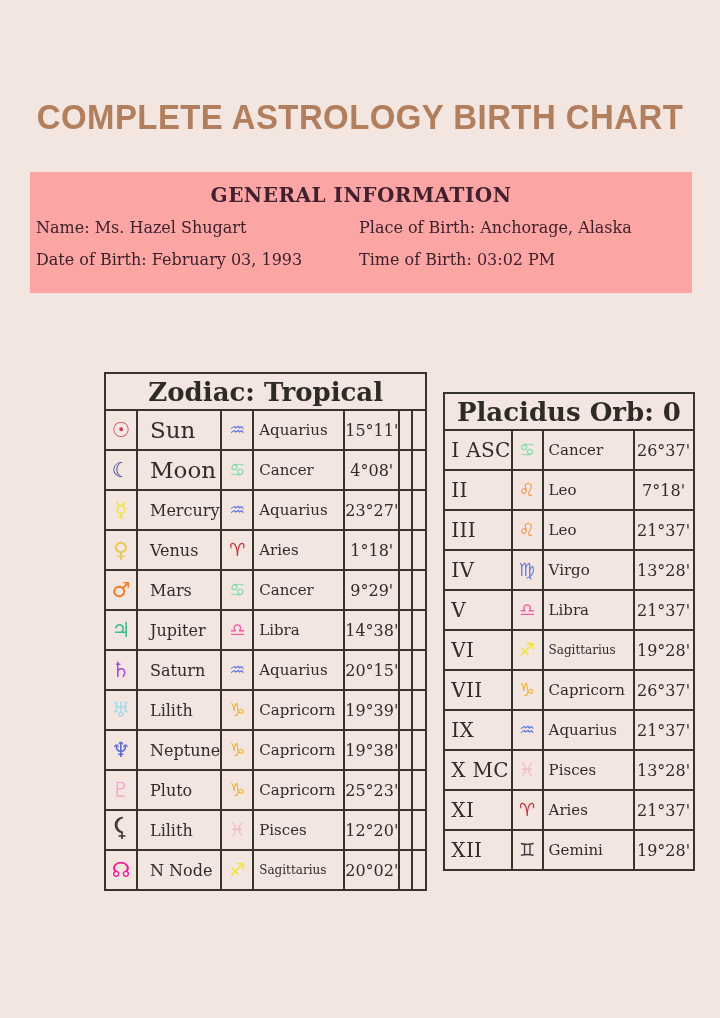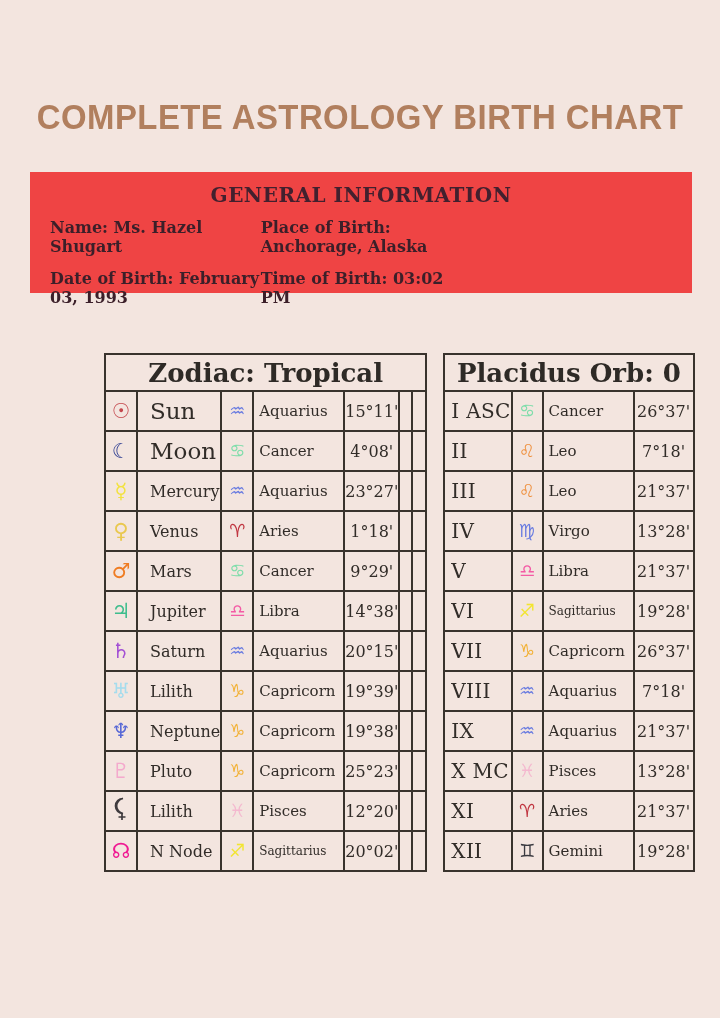--- a/index.html
+++ b/index.html
@@ -19,31 +19,31 @@
   .info-box {
     position:absolute; left:30px; top:172px; width:662px; height:121px;
     background:#f9a6bb;
   }
   .info-heading {
     text-align:center; padding-top:11px;
     font-family:"DejaVu Serif", serif; font-weight:700;
     font-size:20px; letter-spacing:.5px; color:#42202e;
   }
   .info-grid {
-    display:grid; grid-template-columns:1fr 1fr 1fr;
-    padding:11px 10px 0 20px; row-gap:13px;
-    font-family:"DejaVu Serif", serif; font-weight:700;
+    display:grid; grid-template-columns:1fr 1fr;
+    padding:11px 10px 0 6px; row-gap:13px;
+    font-family:"DejaVu Serif", serif; font-weight:400;
     font-size:16px; color:#3b1f29;
   }
   .info-field:nth-child(1){ grid-row:1; grid-column:1; }
   .info-field:nth-child(2){ grid-row:2; grid-column:1; }
   .info-field:nth-child(3){ grid-row:1; grid-column:2; }
   .info-field:nth-child(4){ grid-row:2; grid-column:2; }
 
-  .chart { position:absolute; left:104px; top:353px; display:flex; gap:16px;align-items:center; }
+  .chart { position:absolute; left:104px; top:372px; display:flex; gap:16px;align-items:center; }
   table { border-collapse:collapse; table-layout:fixed; }
   th, td { border:2px solid #39332d; padding:0; overflow:hidden; white-space:nowrap; }
   th.t-head {
     height:35px; text-align:center;
     font-family:"DejaVu Serif", serif; font-weight:600;
     font-size:26px; color:#2e2a26;
   }
   td { height:38px; vertical-align:middle; color:#312c28; }
   .c-icn { text-align:center; }
   .glyph { font-family:"DejaVu Sans", sans-serif; line-height:1; display:inline-block; }
@@ -56,21 +56,21 @@
   .c-deg  { font-size:16px; text-align:center; }
   .c-house{ font-size:20px; padding-left:6px; letter-spacing:.3px; }
   .c-sp   { background:transparent; }
   svg.shape { display:block; margin:0 auto; }
 </style>
 </head>
 <body style="background: rgb(243, 229, 223);">
 
 <div class="page-title" style="color: rgb(177, 127, 94);">COMPLETE ASTROLOGY BIRTH CHART</div>
 
-<div class="info-box" style="background: #ef4444;">
+<div class="info-box" style="background: #fca5a5;">
   <div class="info-heading">GENERAL INFORMATION</div>
   <div class="info-grid" id="info-grid">
       <div class="info-field">Name: Ms. Hazel Shugart</div>
       <div class="info-field">Date of Birth: February 03, 1993</div>
       <div class="info-field">Place of Birth: Anchorage, Alaska</div>
       <div class="info-field">Time of Birth: 03:02 PM</div>
     </div>
 </div>
 
 <div class="chart">
@@ -255,26 +255,20 @@
     <td class="c-sign small">Sagittarius</td>
     <td class="c-deg">19°28'</td>
   </tr>
         <tr>
     <td class="c-house">VII</td>
     <td class="c-icn"><span class="glyph s-glyph" style="color: rgb(242, 177, 53);">♑</span></td>
     <td class="c-sign">Capricorn</td>
     <td class="c-deg">26°37'</td>
   </tr>
         <tr>
-    <td class="c-house">VIII</td>
-    <td class="c-icn"><span class="glyph s-glyph" style="color: rgb(106, 124, 224);">♒</span></td>
-    <td class="c-sign">Aquarius</td>
-    <td class="c-deg">7°18'</td>
-  </tr>
-        <tr>
     <td class="c-house">IX</td>
     <td class="c-icn"><span class="glyph s-glyph" style="color: rgb(106, 124, 224);">♒</span></td>
     <td class="c-sign">Aquarius</td>
     <td class="c-deg">21°37'</td>
   </tr>
         <tr>
     <td class="c-house">X MC</td>
     <td class="c-icn"><span class="glyph s-glyph" style="color: rgb(244, 184, 207);">♓</span></td>
     <td class="c-sign">Pisces</td>
     <td class="c-deg">13°28'</td>

